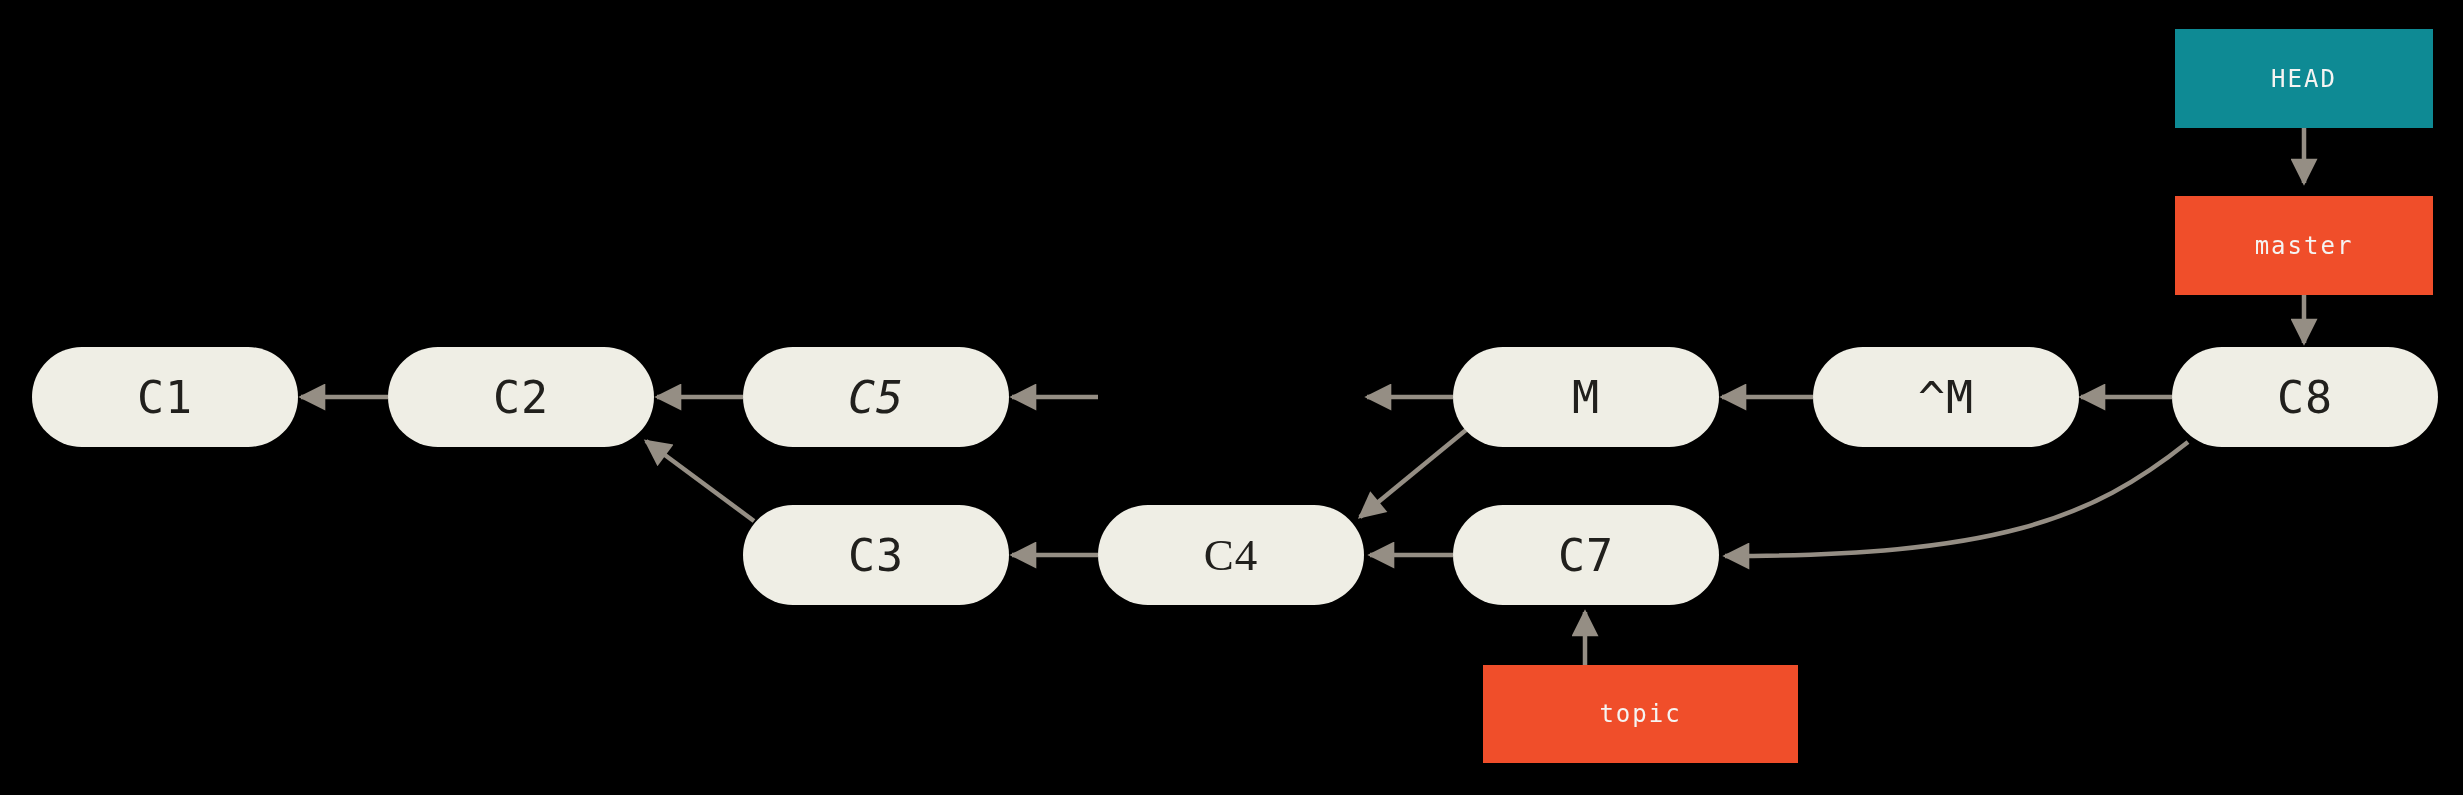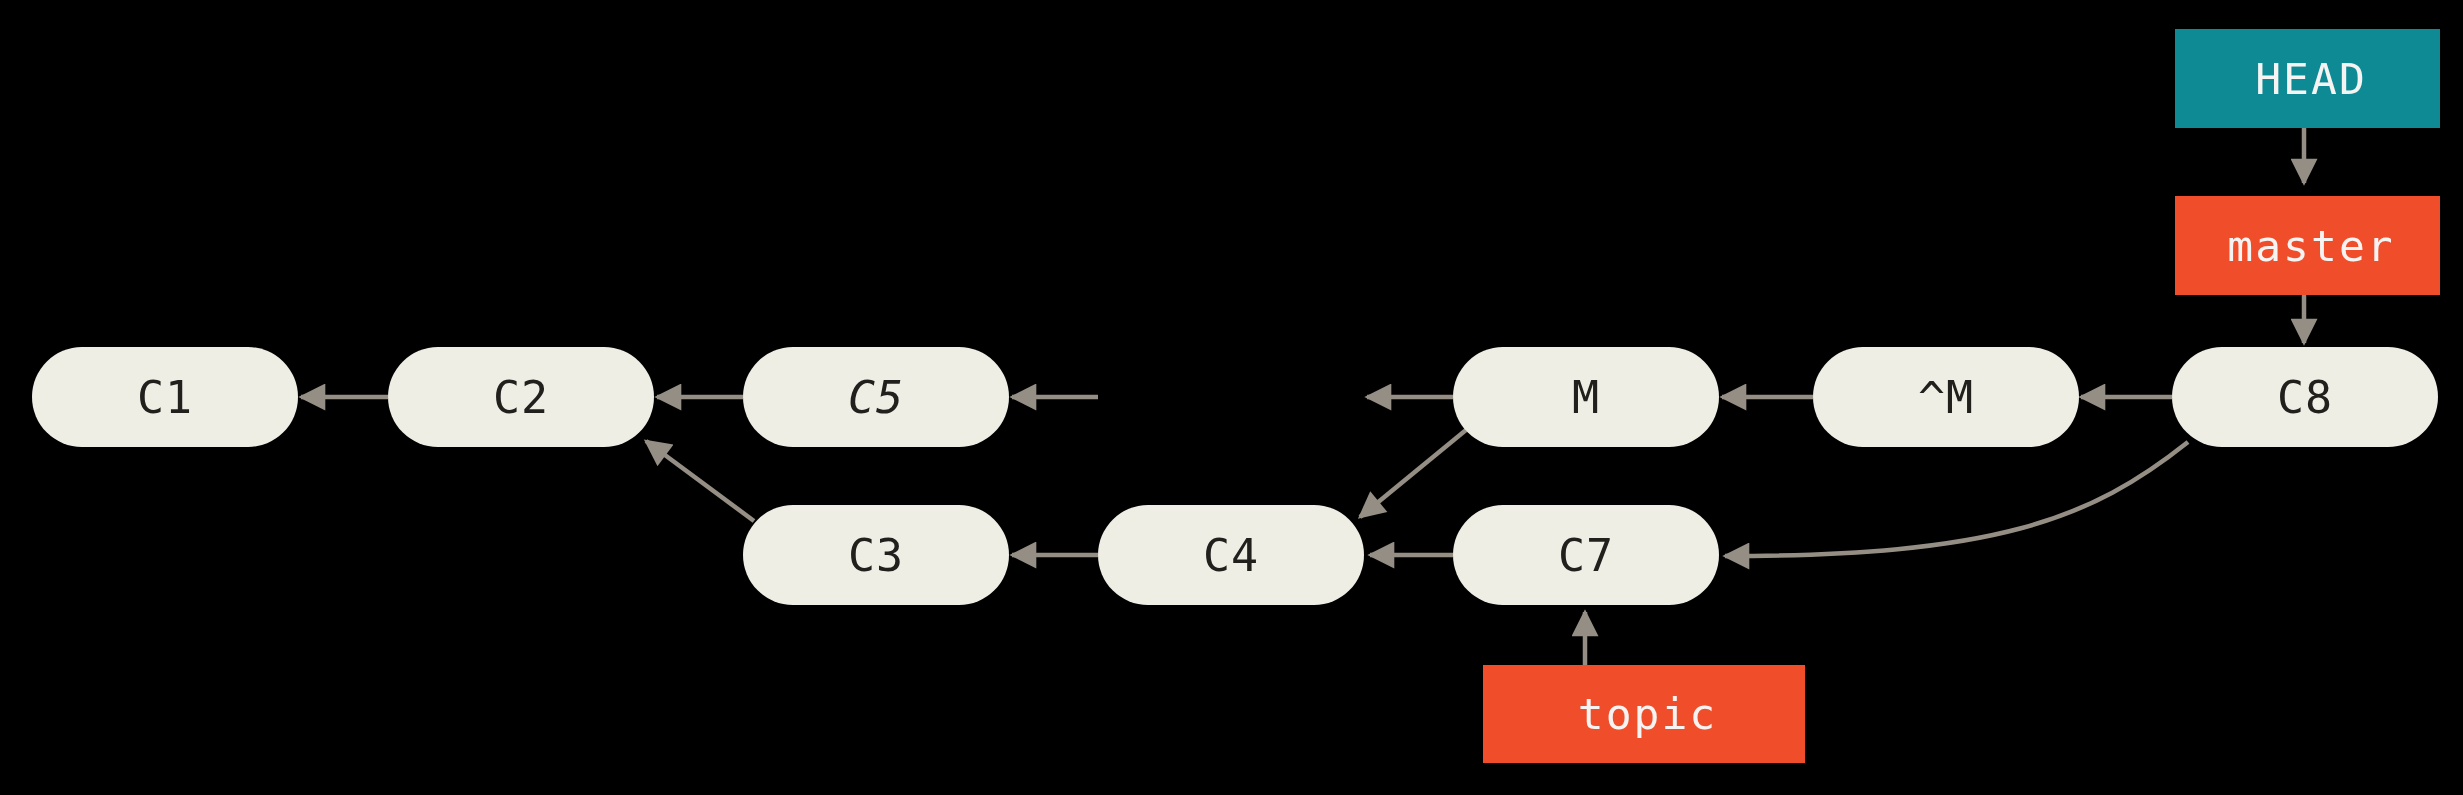--- a/index.html
+++ b/index.html
@@ -43,23 +43,22 @@
     justify-content: center;
     font-size: 45px;
     letter-spacing: 1px;
   }
   .ref {
     position: absolute;
     display: flex;
     align-items: center;
     justify-content: center;
     color: var(--ref-text, #f5f4f2);
-    font-size: 43px;
+    font-size: 24px;
     letter-spacing: 2px;
-    padding-left: 7px;
   }
   .ref-head   { background: var(--head-fill, #0e8a94); }
   .ref-branch { background: var(--branch-fill, #f04e2a); }
 </style>
 </head>
 <body>
 
 <div class="canvas">
 
   <svg class="edges-layer" viewBox="0 0 2463 795" xmlns="http://www.w3.org/2000/svg">
@@ -104,21 +103,21 @@
   <div class="commit" style="left:1813px; top:347px;">
     <span>^M</span>
   </div>
   <div class="commit" style="left:2172px; top:347px;justify-content:center;">
     <span>C8</span>
   </div>
 
   <div class="commit" style="left:743px; top:505px;">
     <span>C3</span>
   </div>
-  <div class="commit" style="left:1098px; top:505px;">
+  <div class="commit" style="left:1098px; top:505px;font-family:Liberation Serif, serif;">
     <span>C4</span>
   </div>
   <div class="commit" style="left:1453px; top:505px;">
     <span>C7</span>
   </div>
 
   <div class="ref ref-head" style="left:2175px; top:29px; width:258px; height:99px;">
     <span>HEAD</span>
   </div>
   <div class="ref ref-branch" style="left:2175px; top:188px; width:258px; height:99px;margin-top:8px;">

